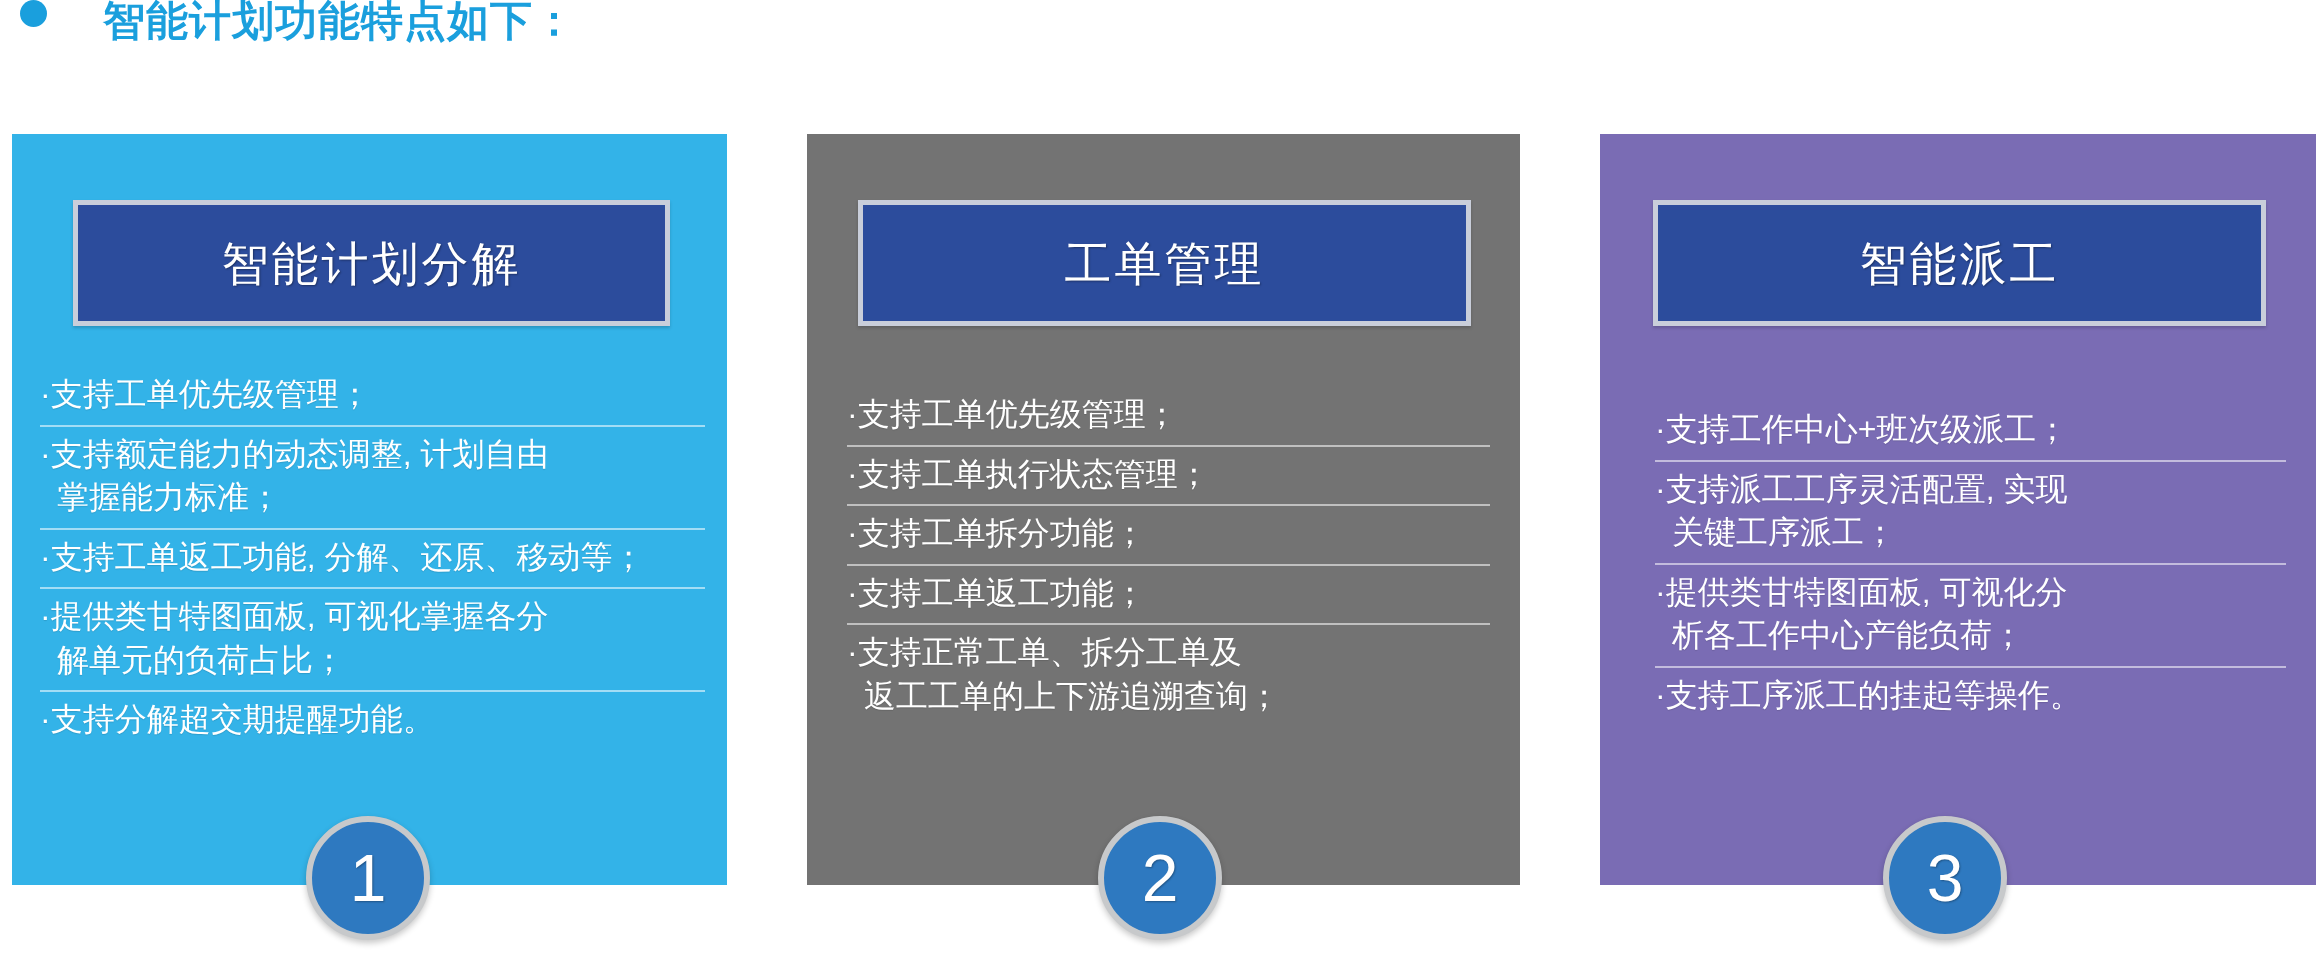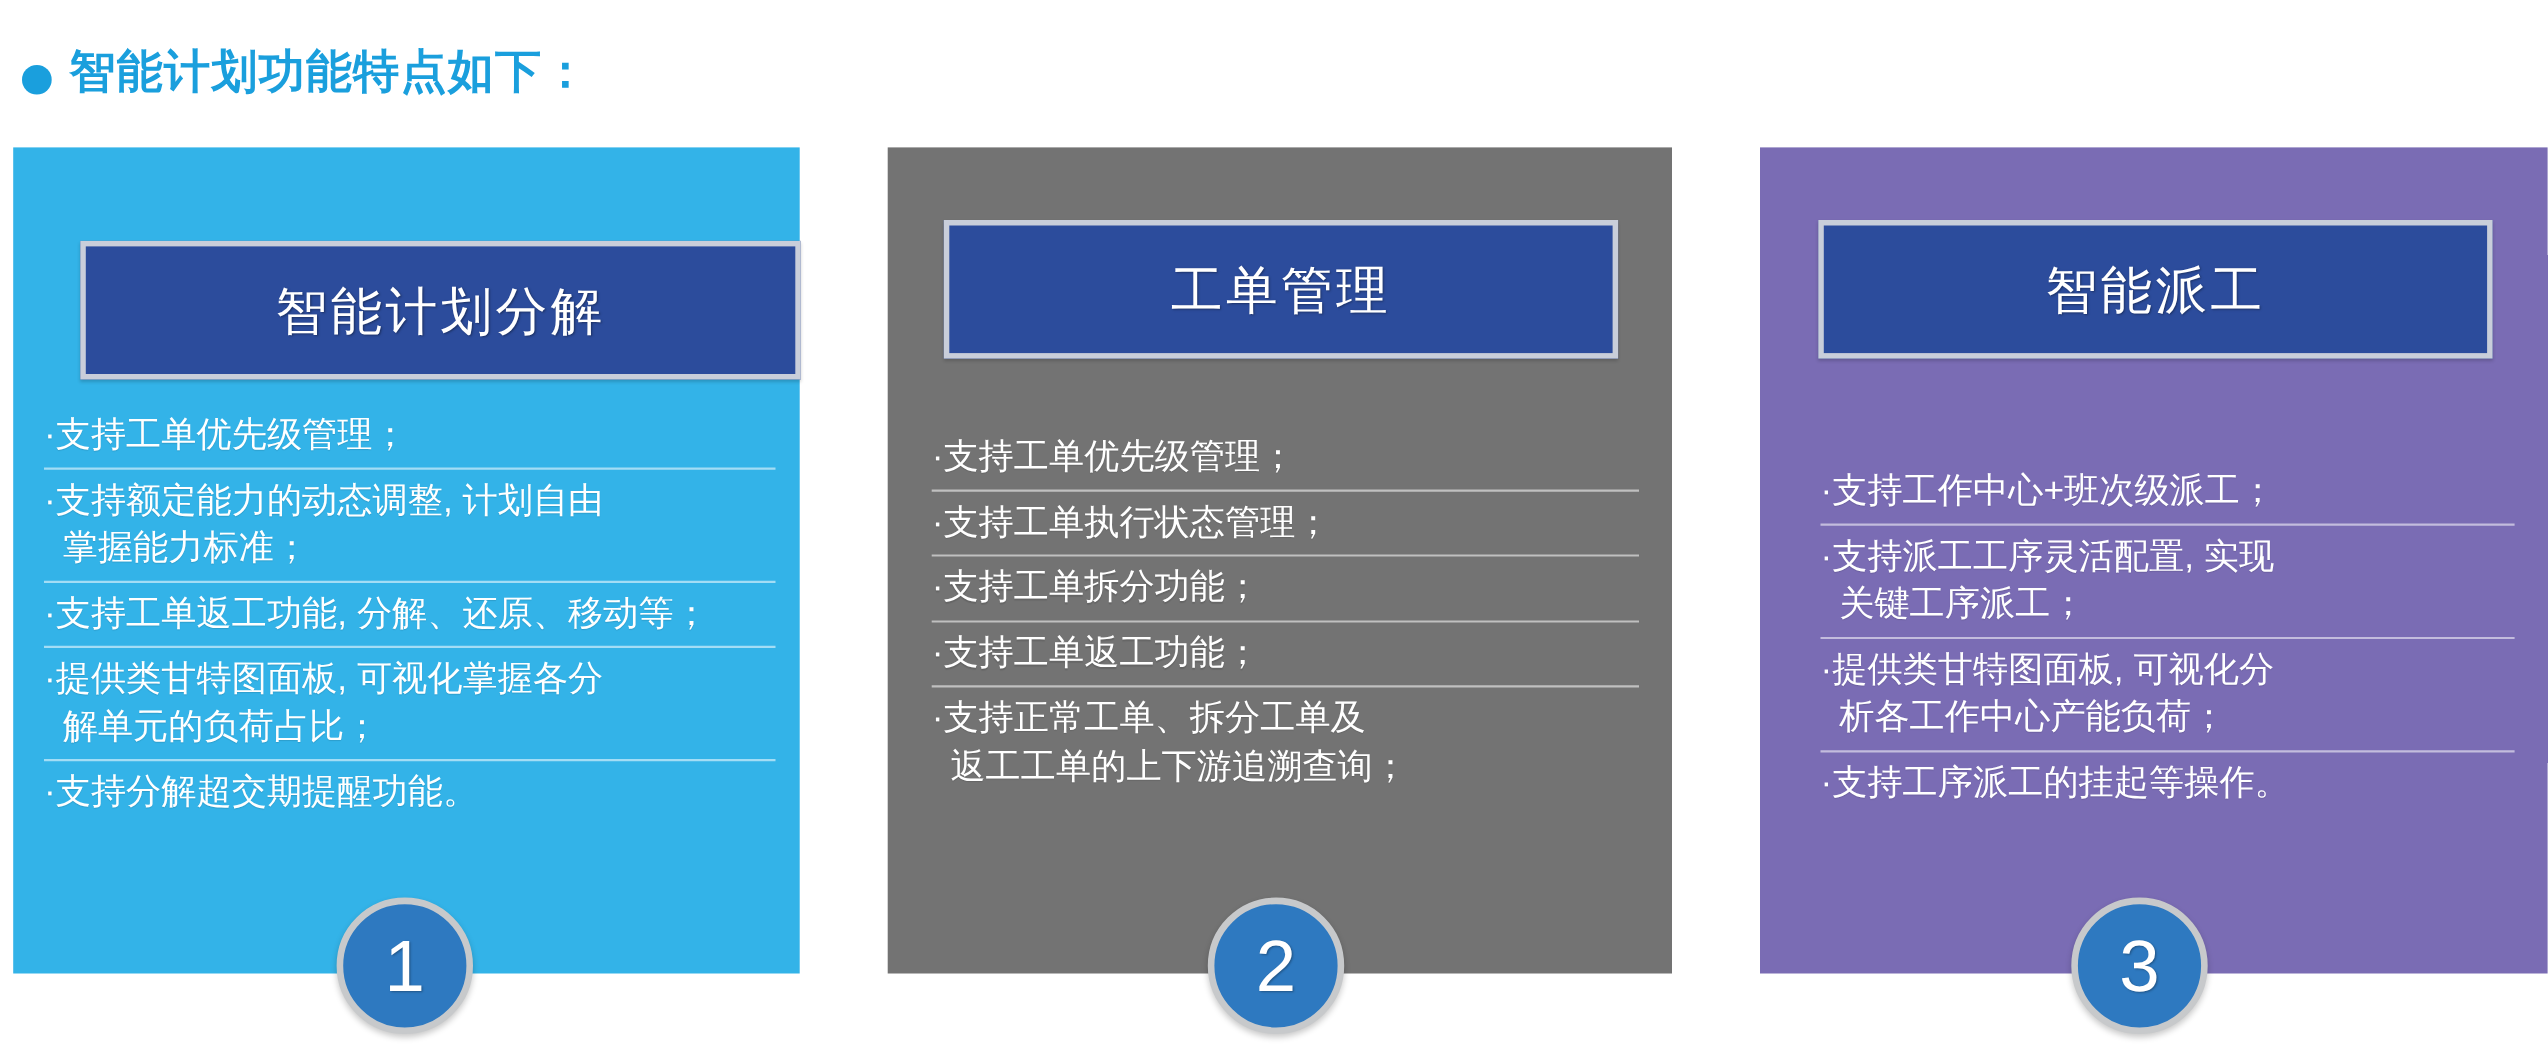--- a/index.html
+++ b/index.html
@@ -16,21 +16,22 @@
   }
 
   
   #title-row {
     position: absolute;
     left: 0;
     top: 0;
     width: 2316px;
     height: 86px;
     display: flex;
-    align-items: flex-end;
+    align-items: flex-start;
+    gap: 40px;
   }
   #title-bullet {
     width: 27px;
     height: 27px;
     border-radius: 50%;
     background: #1a9fdd;
     margin-left: 20px;
     margin-right: 16px;
     flex: 0 0 auto;
   }
@@ -58,41 +59,41 @@
     position: absolute;
     top: 66px;
     background: #2c4c9c;
     border: 5px solid #c9ceda;
     box-sizing: border-box;
     display: flex;
     align-items: center;
     justify-content: center;
     box-shadow: 0 2px 3px rgba(0,0,0,0.18);
   }
-  #card-1 .card-banner { left: 61px; width: 655px; height: 126px; margin-top: 19px; }
+  #card-1 .card-banner { left: 61px; width: 597px; height: 126px; }
   #card-2 .card-banner { left: 51px; width: 613px; height: 126px; }
   #card-3 .card-banner { left: 53px; width: 613px; height: 126px; }
 
   .card-banner-text {
     color: #ffffff;
     font-size: 47px;
     letter-spacing: 3px;
     line-height: 1;
     text-shadow: 1px 1px 2px rgba(0,0,0,0.35);
     white-space: nowrap;
   }
 
   .card-list {
     position: absolute;
     left: 0;
     right: 0;
   }
   #card-1 .card-list { top: 233px; padding-left: 28px; padding-right: 22px; }
   #card-2 .card-list { top: 253px; padding-left: 40px; padding-right: 30px; }
-  #card-3 .card-list { top: 284px; padding-left: 55px; padding-right: 30px; }
+  #card-3 .card-list { top: 268px; padding-left: 55px; padding-right: 30px; }
 
   .list-item {
     position: relative;
     color: #ffffff;
     font-size: 32px;
     line-height: 1.36;
     padding: 6px 0 8px 0;
     text-indent: -17px;
     padding-left: 17px;
     text-shadow: 0 1px 1px rgba(0,0,0,0.12);

